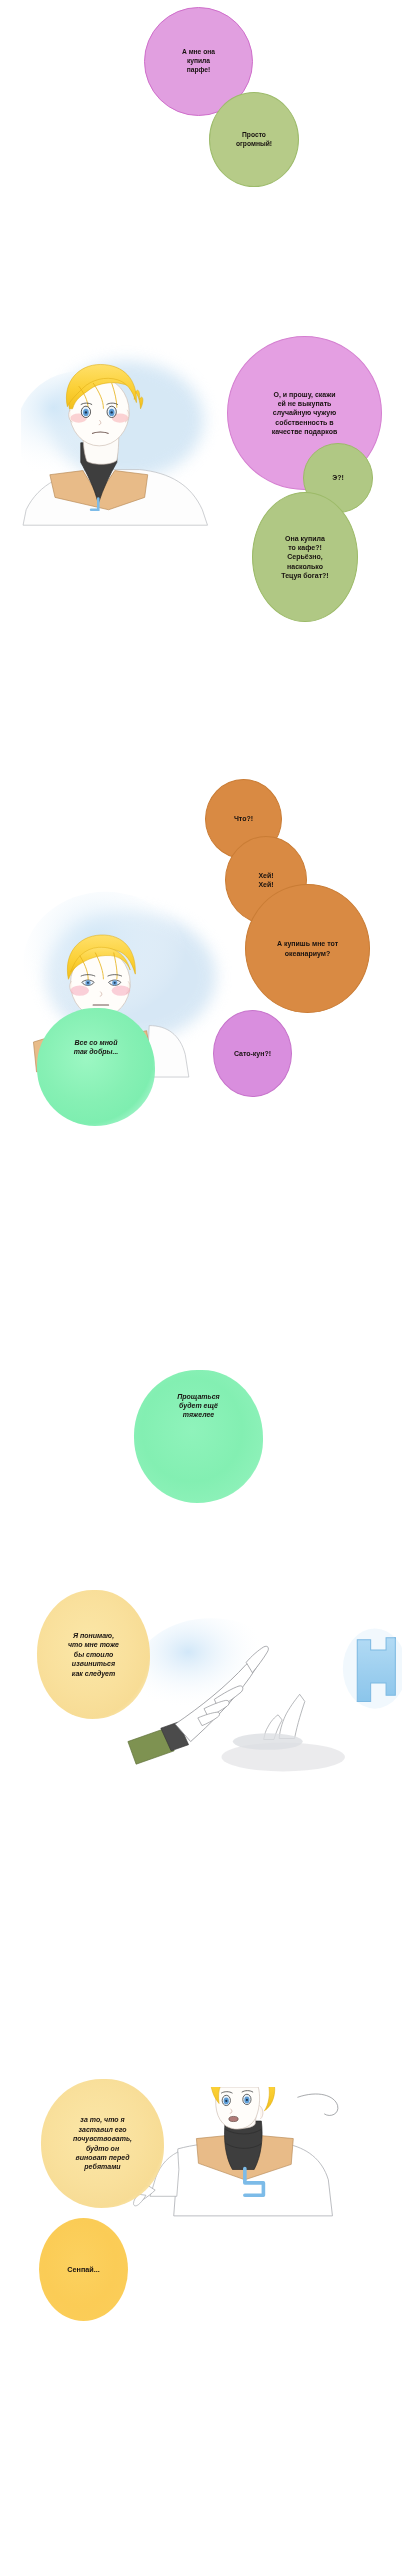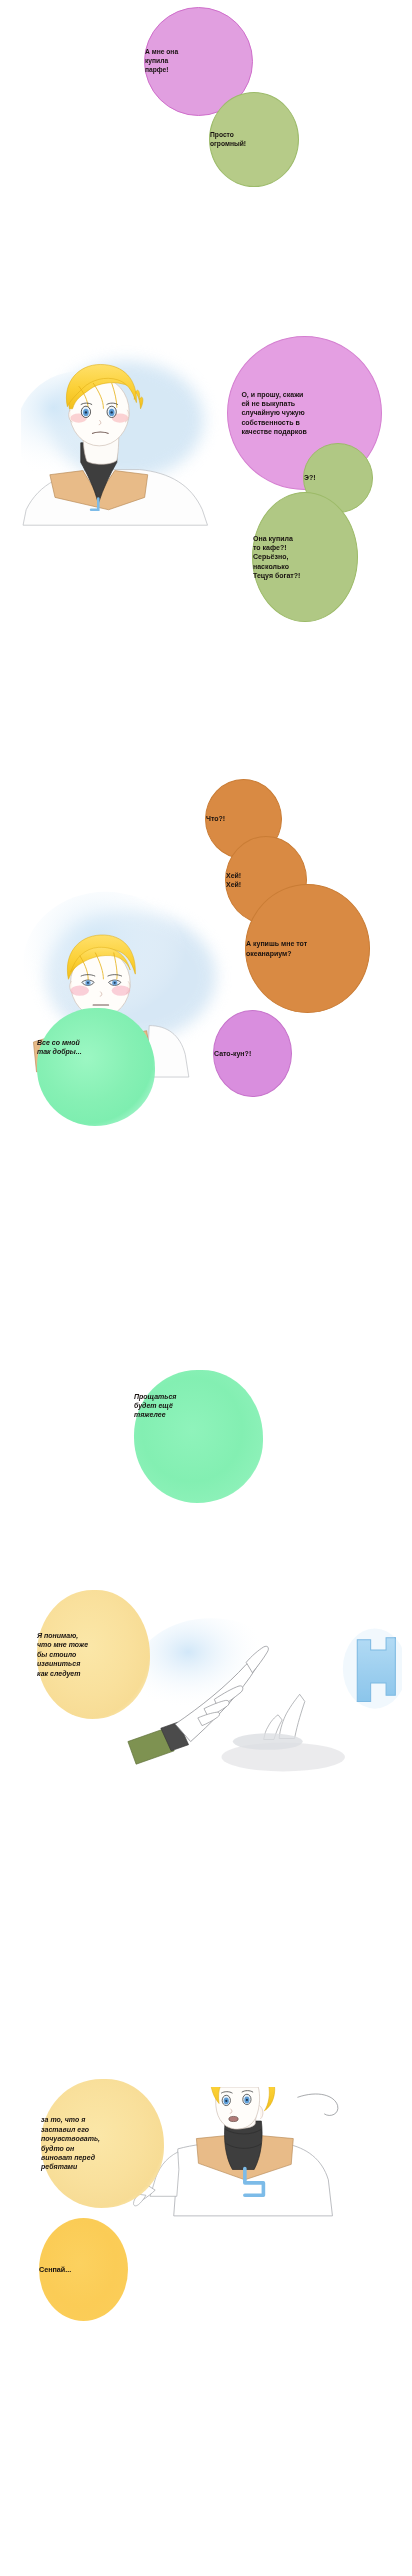--- a/index.html
+++ b/index.html
@@ -15,21 +15,21 @@
     background:#ffffff;
     overflow:hidden;
   }
 
   
   .bub{
     position:absolute;
     display:flex;
     align-items:center;
     justify-content:center;
-    text-align:left;
+    text-align:center;
     box-sizing:border-box;
     color:#17110f;
     line-height:1.34;
     z-index:30;
   }
   .bub span{display:block;width:100%;}
 
   
   .bub.solid{
     border-radius:50%;

